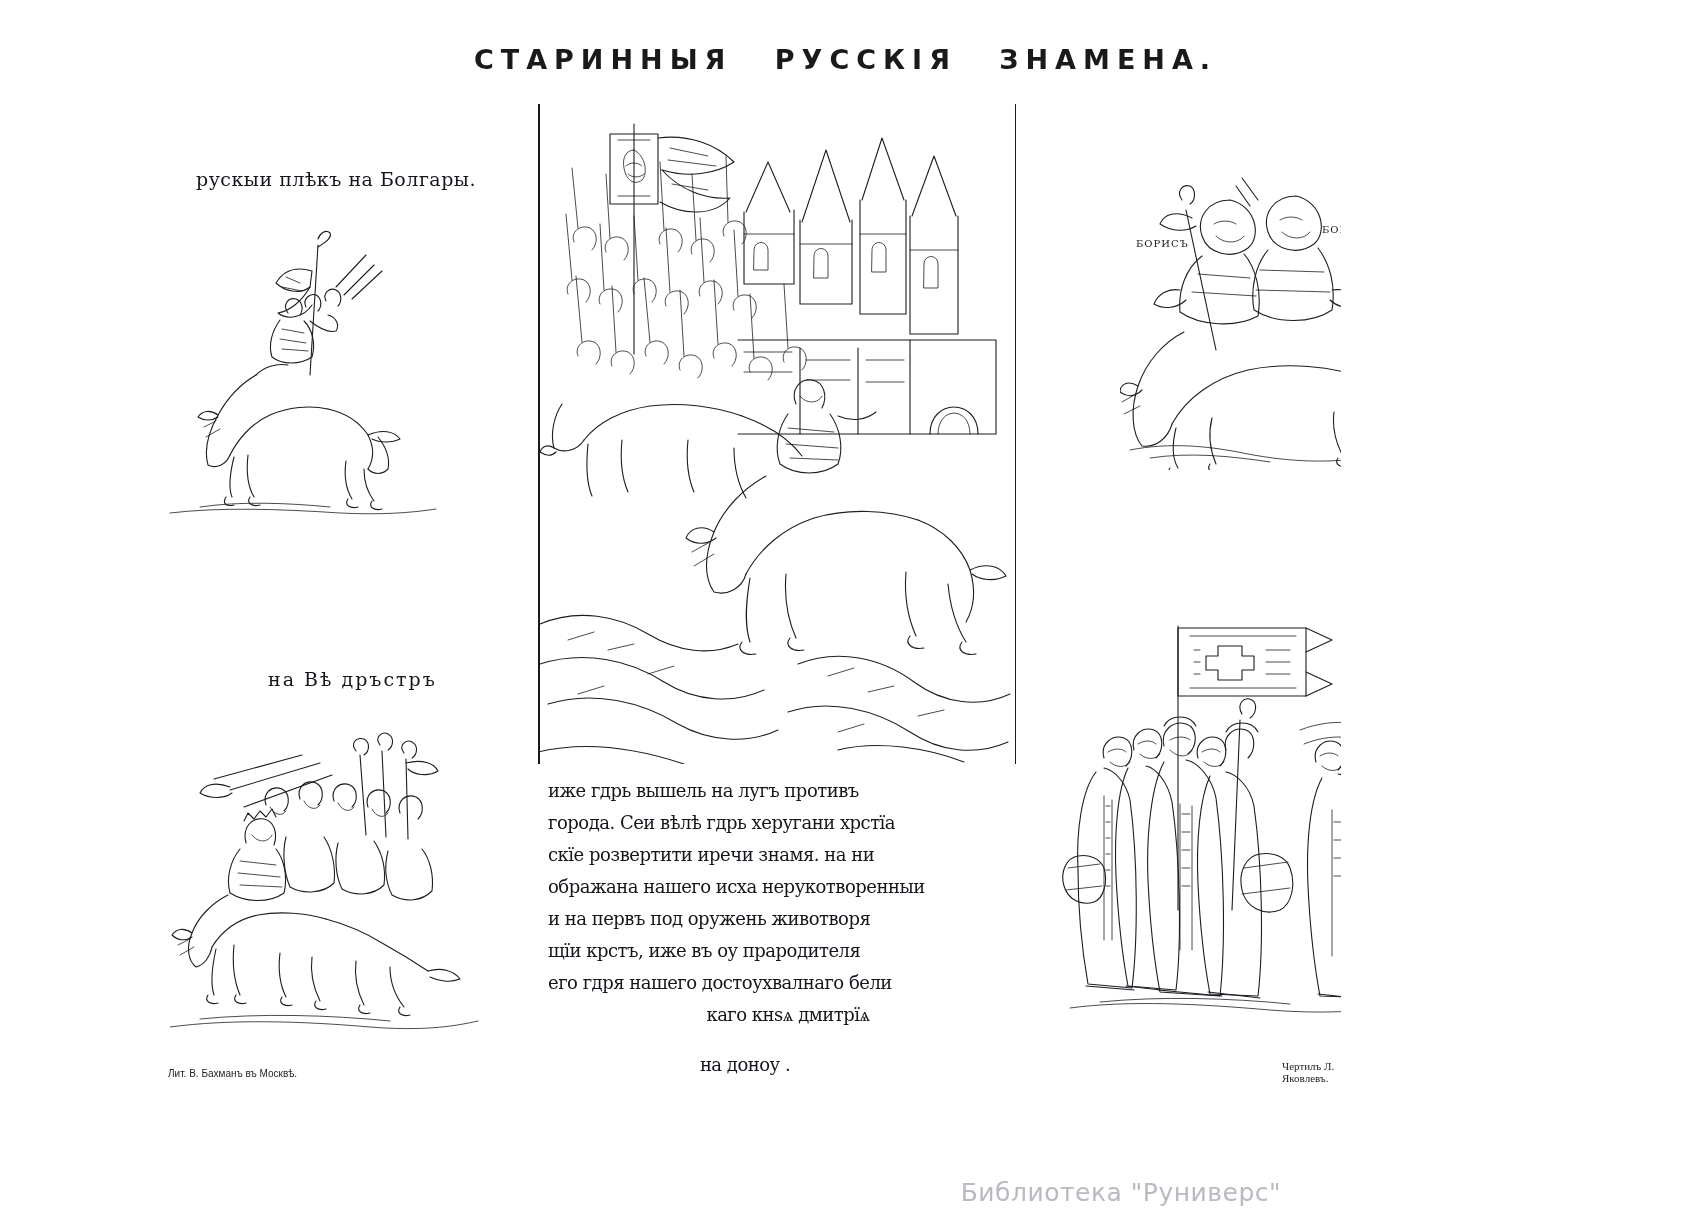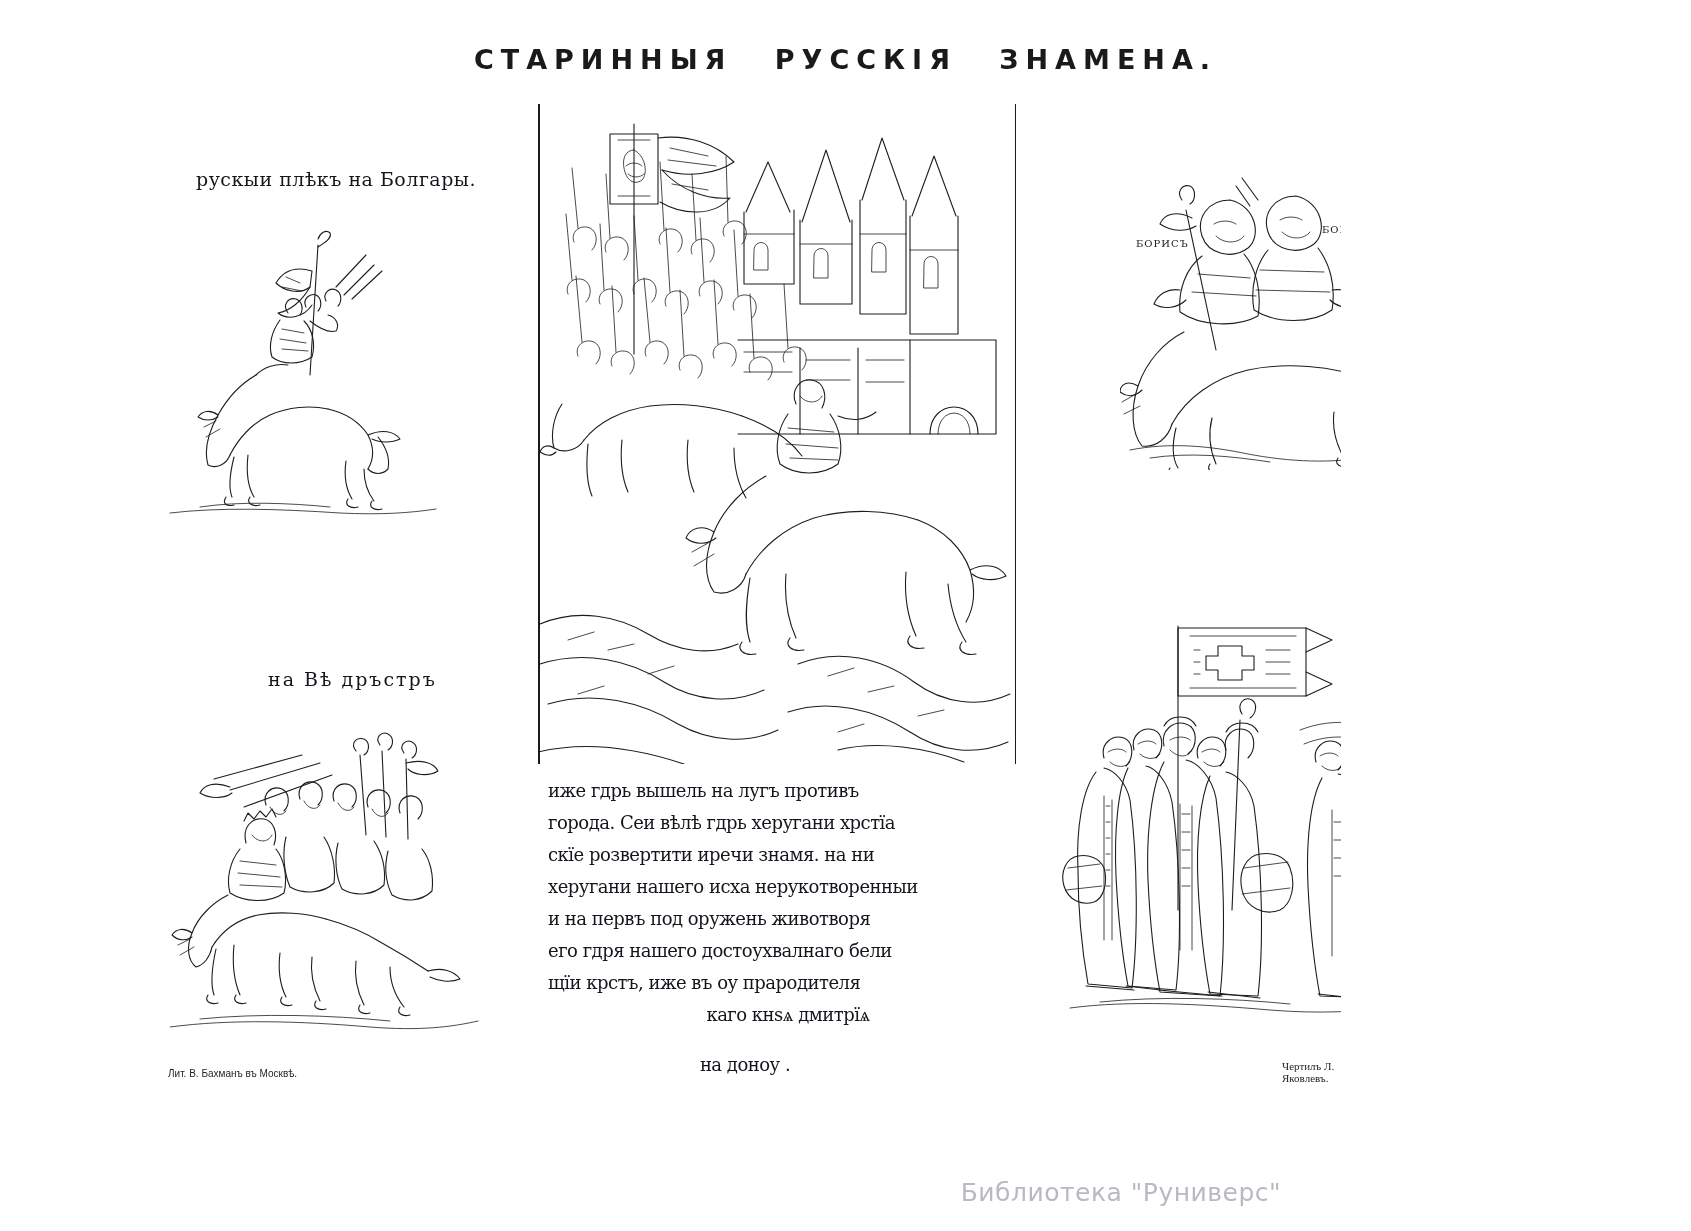--- a/index.html
+++ b/index.html
@@ -342,24 +342,24 @@
         <path d="M30 536 L56 528 M70 546 L96 540 M110 570 L136 562 M40 590 L66 582"></path>
         <path d="M290 572 L316 564 M330 588 L356 582 M380 612 L406 606 M300 628 L326 620"></path>
       </g>
     </svg>
   </div>
 
   <div class="manuscript">
     <span class="line hand">иже гдрь вышель на лугъ противъ</span>
     <span class="line hand">города. Сеи вѣлѣ гдрь херугани хрстїа</span>
     <span class="line hand">скїе розвертити иречи знамя. на ни</span>
-    <span class="line hand">херугани нашего исха нерукотворенныи</span>
+    <span class="line hand">ображана нашего исха нерукотворенныи</span>
     <span class="line hand">и на первъ под оружень животворя</span>
+    <span class="line hand">щїи крстъ, иже въ оу прародителя</span>
     <span class="line hand">его гдря нашего достоухвалнаго бели</span>
-    <span class="line hand">щїи крстъ, иже въ оу прародителя</span>
     <span class="line hand center">каго кнѕѧ дмитрїѧ</span>
     <span class="line hand center2">на доноу .</span>
   </div>
 
   <div class="saint-label saint-gleb">БОРИСЪ</div>
   <div class="saint-label saint-boris">БОРИСЪ</div>
 
   <div class="figure" style="left:1120px; top:150px; width:300px; height:320px;">
     <svg width="300" height="320" viewBox="0 0 300 320">
 

